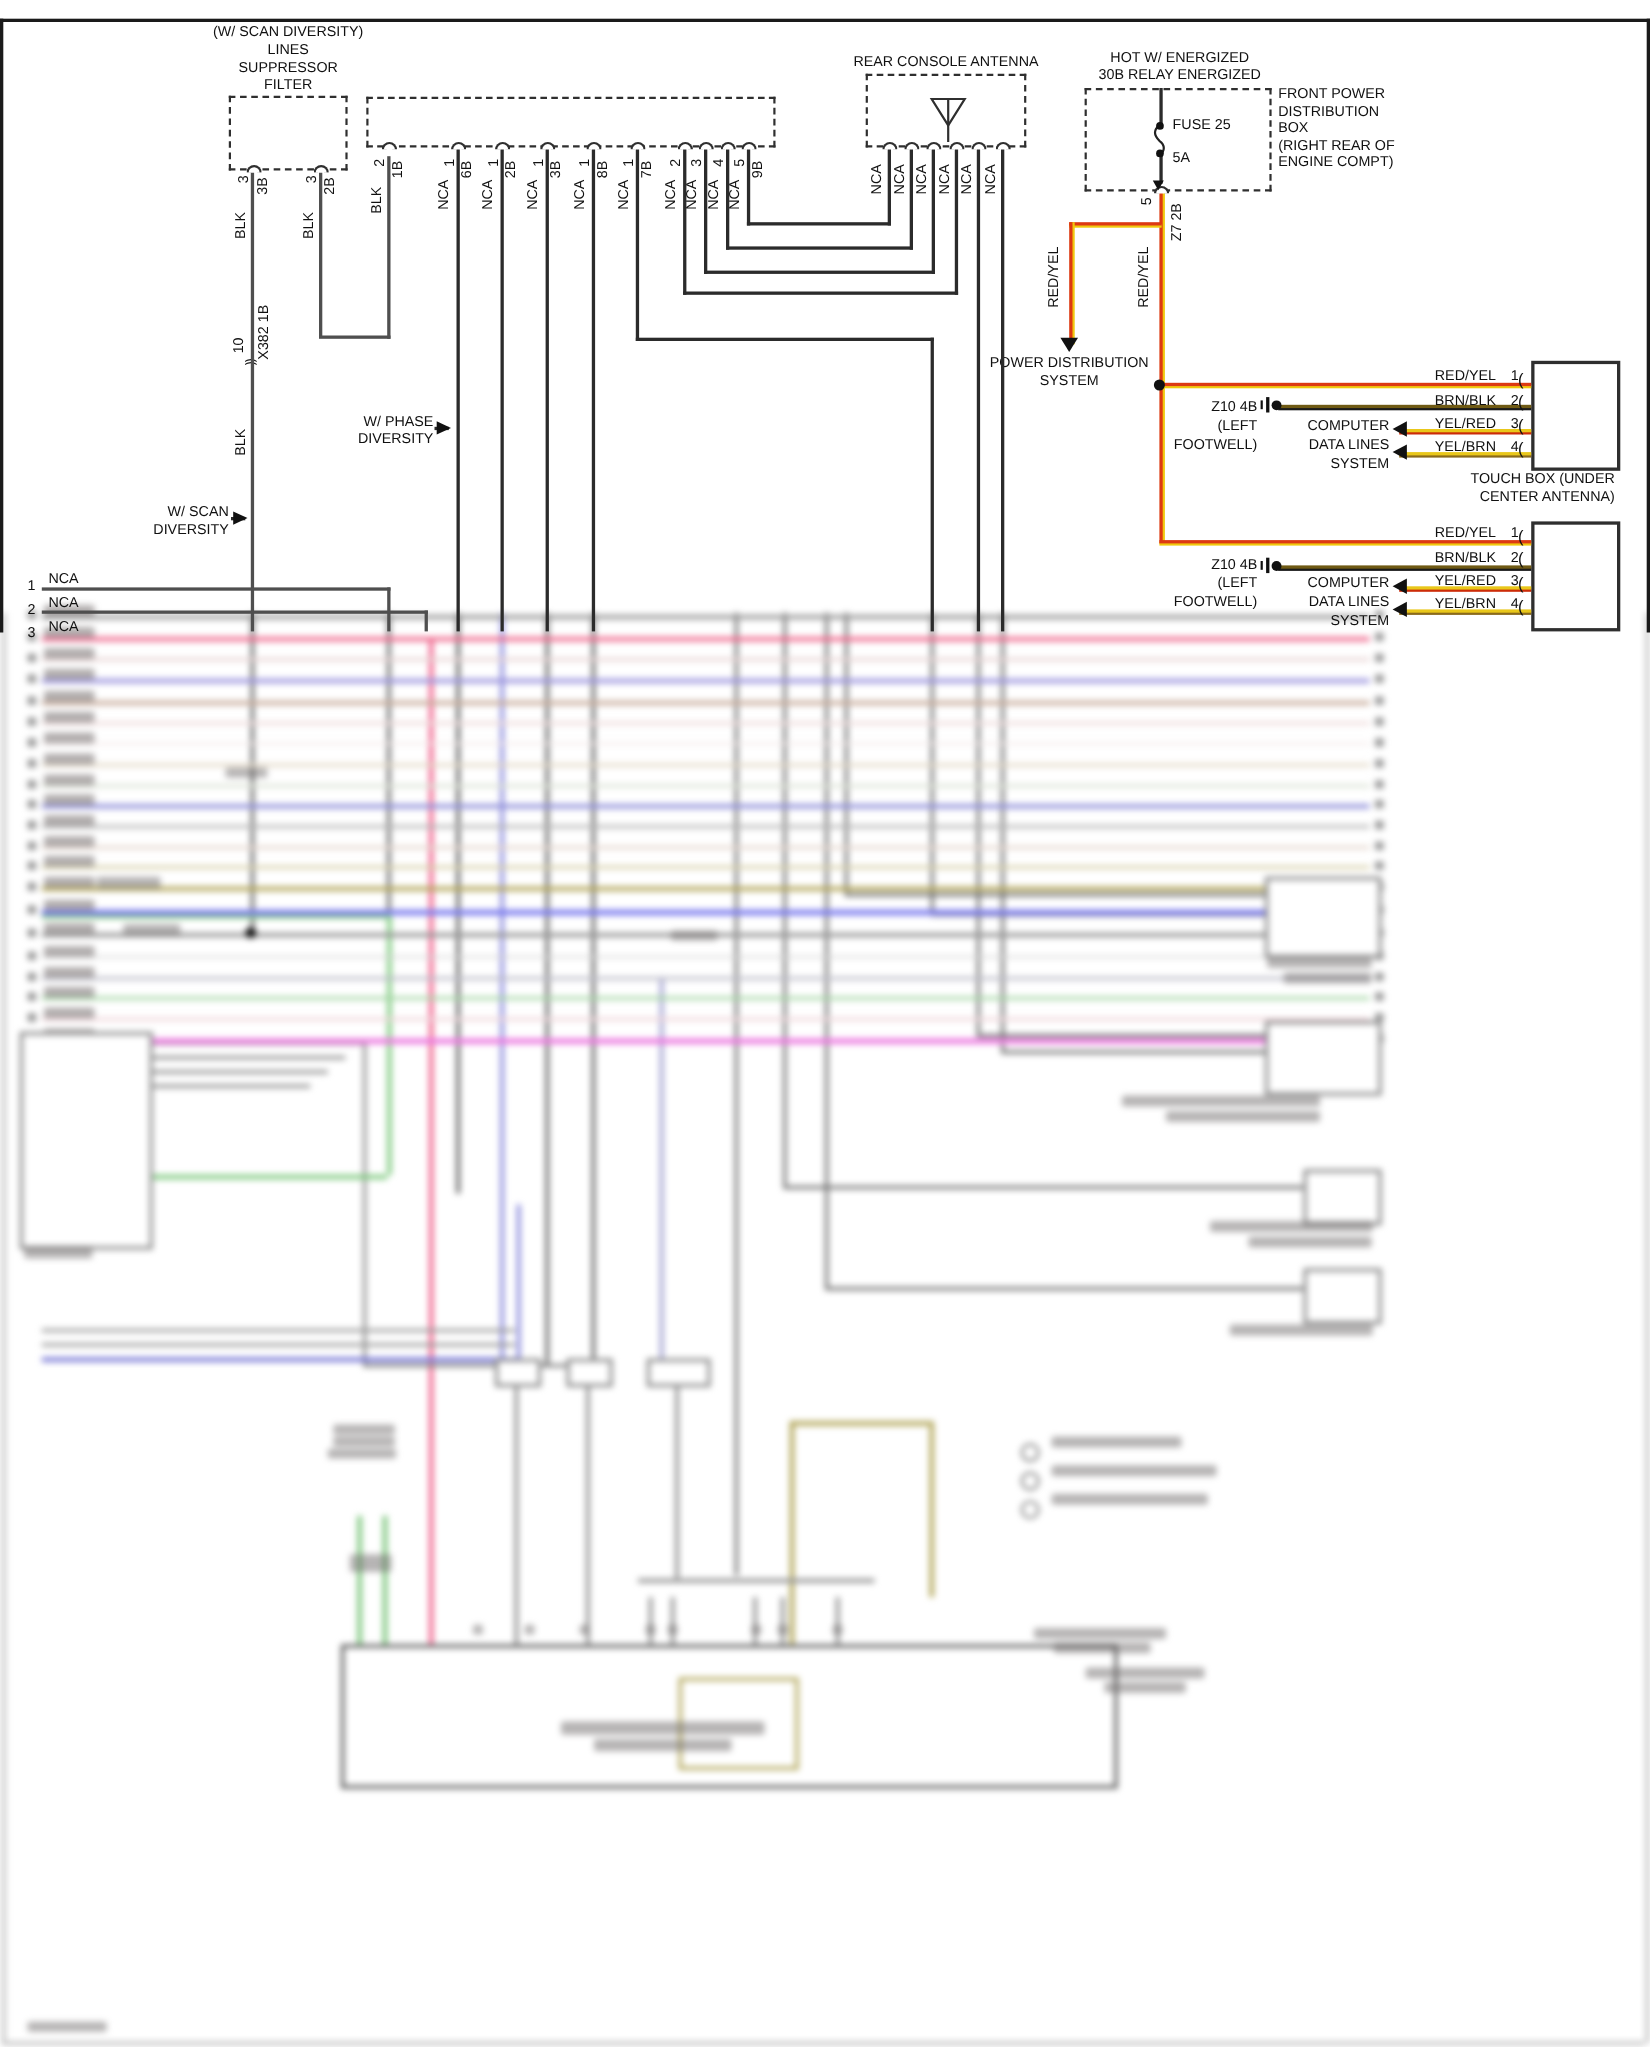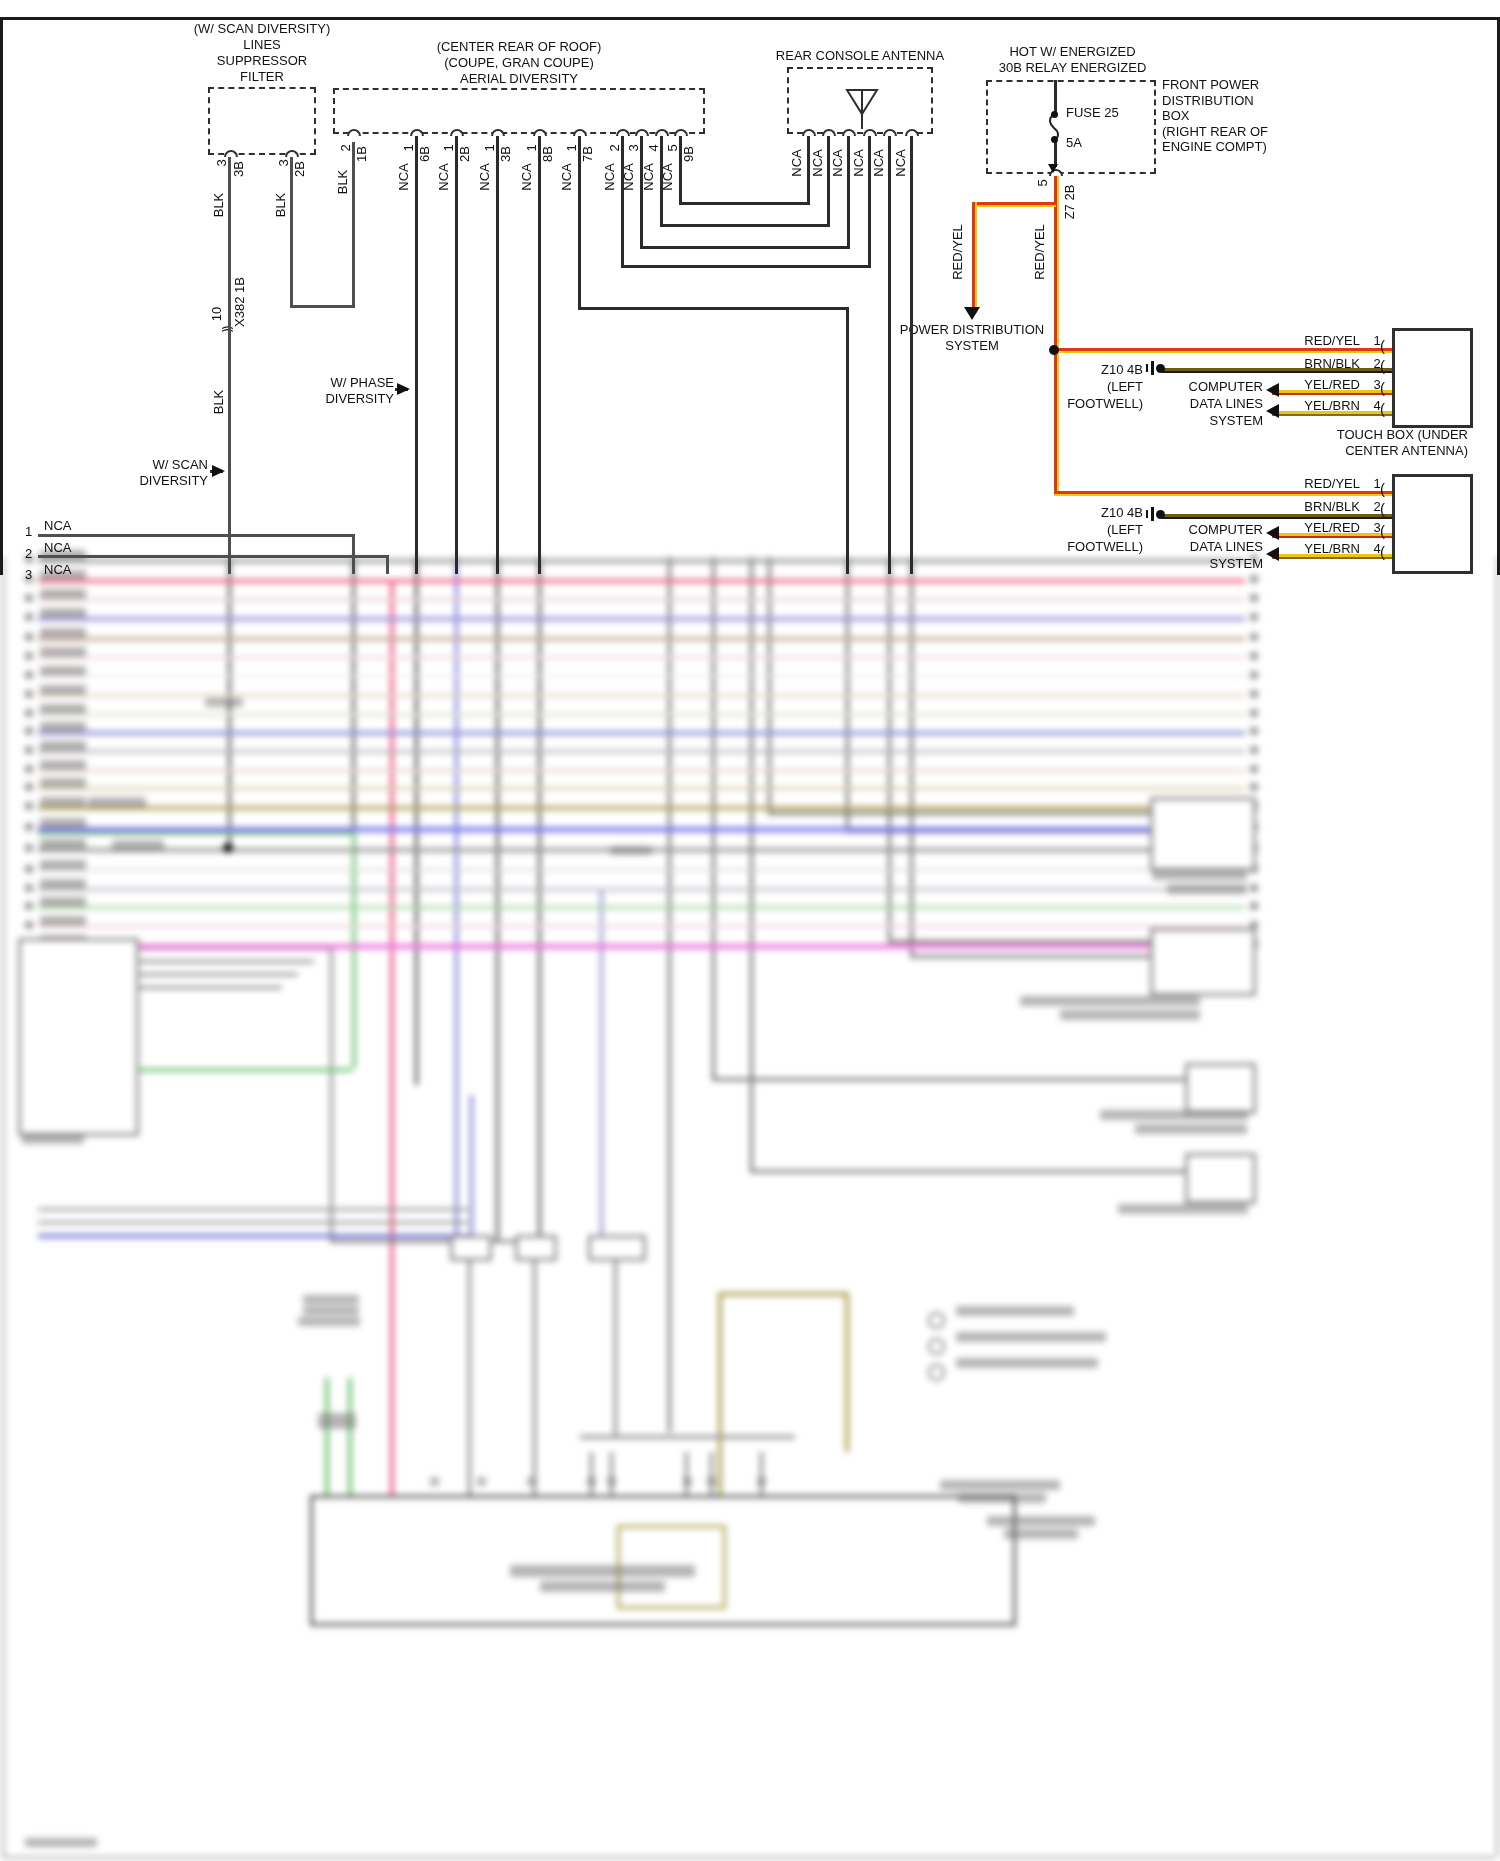--- a/index.html
+++ b/index.html
@@ -219,25 +219,20 @@
     <div class="abs" style="left:1497px;top:0;width:3px;height:558px;background:#1a1a1a;"></div>
 
     <div class="abs txt ctr" style="left:162px;top:4px;width:200px;">
       <div>(W/ SCAN DIVERSITY)</div>
       <div>LINES</div>
       <div>SUPPRESSOR</div>
       <div>FILTER</div>
     </div>
     <div class="abs dashed" style="left:208px;top:70px;width:104px;height:64px;"></div>
 
-    <div class="abs txt ctr" style="left:394px;top:22px;width:250px;">
-      <div>(CENTER REAR OF ROOF)</div>
-      <div>(COUPE, GRAN COUPE)</div>
-      <div>AERIAL DIVERSITY</div>
-    </div>
     <div class="abs dashed" style="left:333px;top:71px;width:368px;height:42px;"></div>
 
     <div class="abs txt ctr" style="left:770px;top:31px;width:180px;">REAR CONSOLE ANTENNA</div>
     <div class="abs dashed" style="left:787px;top:50px;width:142px;height:63px;"></div>
     <svg class="abs" style="left:840px;top:70px;" width="44" height="45" viewBox="0 0 44 45">
       <polygon points="7,3 37,3 22,27" fill="none" stroke="#2f2f2f" stroke-width="2"></polygon>
       <line x1="22" y1="3" x2="22" y2="42" stroke="#2f2f2f" stroke-width="2"></line>
     </svg>
 
     <div class="abs txt ctr" style="left:975px;top:27px;width:195px;">

